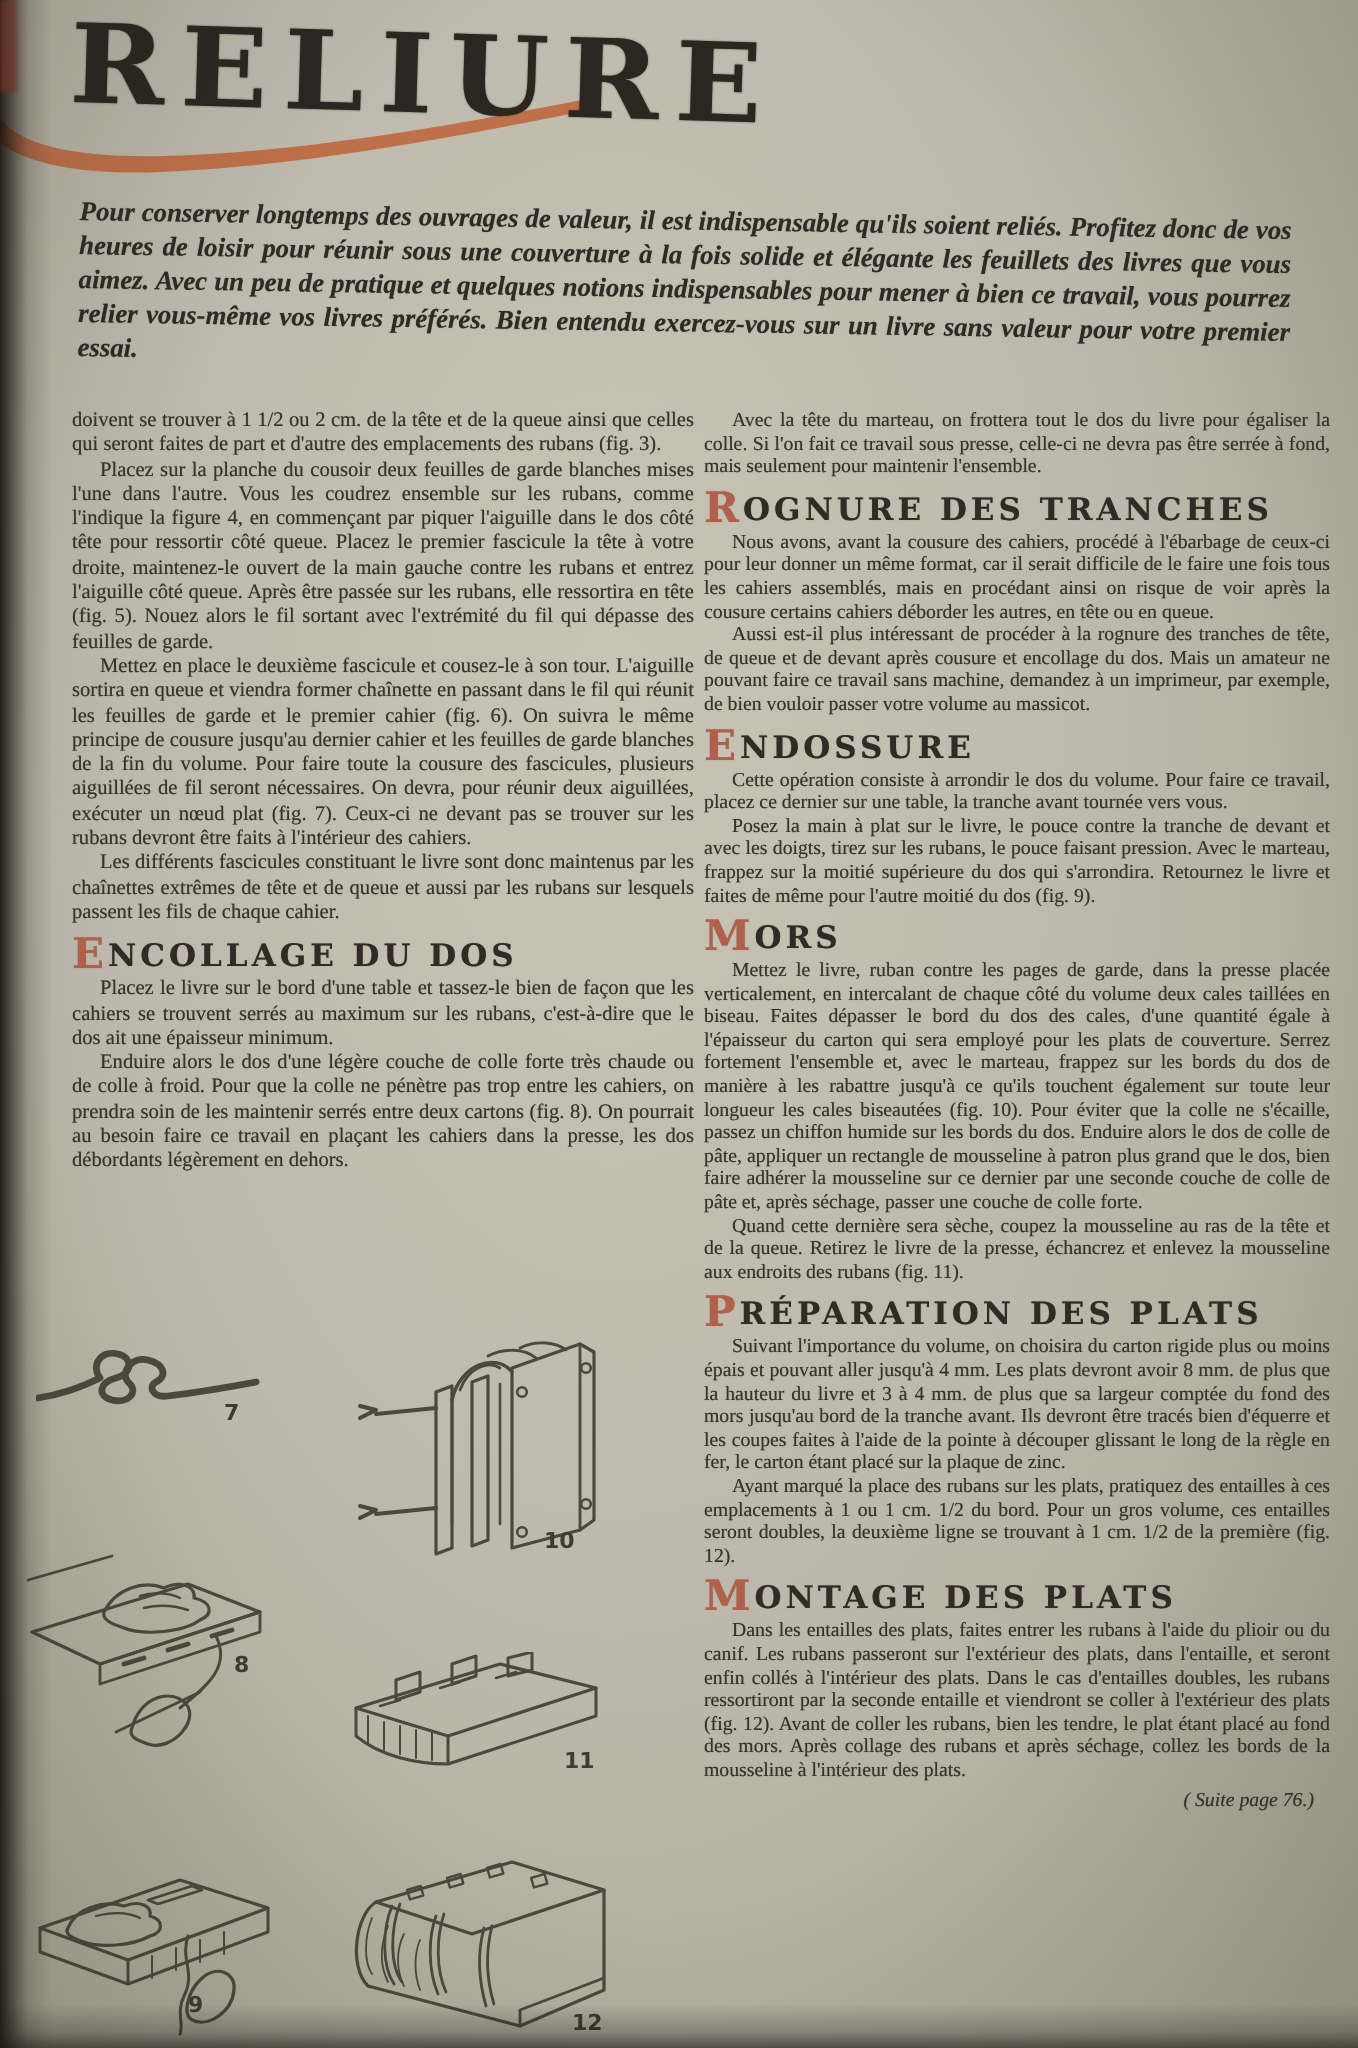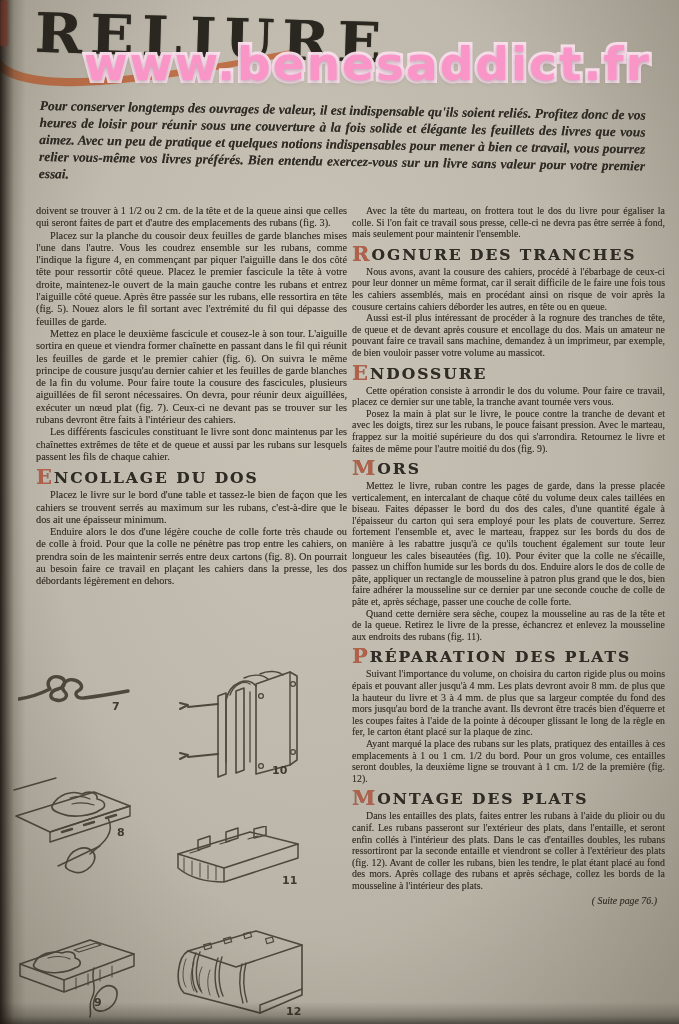--- a/index.html
+++ b/index.html
@@ -72,21 +72,20 @@
 <body>
 
 <div class="page">
 
   <svg class="swoosh" width="320" height="50" viewBox="0 0 320 50">
     <path d="M-6,14 C-2,30 30,40 80,38 C150,35 220,22 300,6 L296,1 C220,16 150,28 82,30 C36,31 6,24 -2,8 Z" fill="#bd6a41" opacity="0.93"></path>
   </svg>
 
   <div class="title">RELIURE</div>
 
-  <div class="watermark">www.benesaddict.fr</div>
 
   <div class="intro">Pour conserver longtemps des ouvrages de valeur, il est indispensable qu'ils soient reliés. Profitez donc de vos heures de loisir pour réunir sous une couverture à la fois solide et élégante les feuillets des livres que vous aimez. Avec un peu de pratique et quelques notions indispensables pour mener à bien ce travail, vous pourrez relier vous-même vos livres préférés. Bien entendu exercez-vous sur un livre sans valeur pour votre premier essai.</div>
 
   <div class="col col-left">
     <p class="para no-indent">doivent se trouver à 1 1/2 ou 2 cm. de la tête et de la queue ainsi que celles qui seront faites de part et d'autre des emplacements des rubans (fig. 3).</p>
     <p class="para">Placez sur la planche du cousoir deux feuilles de garde blanches mises l'une dans l'autre. Vous les coudrez ensemble sur les rubans, comme l'indique la figure 4, en commençant par piquer l'aiguille dans le dos côté tête pour ressortir côté queue. Placez le premier fascicule la tête à votre droite, maintenez-le ouvert de la main gauche contre les rubans et entrez l'aiguille côté queue. Après être passée sur les rubans, elle ressortira en tête (fig. 5). Nouez alors le fil sortant avec l'extrémité du fil qui dépasse des feuilles de garde.</p>
     <p class="para">Mettez en place le deuxième fascicule et cousez-le à son tour. L'aiguille sortira en queue et viendra former chaînette en passant dans le fil qui réunit les feuilles de garde et le premier cahier (fig. 6). On suivra le même principe de cousure jusqu'au dernier cahier et les feuilles de garde blanches de la fin du volume. Pour faire toute la cousure des fascicules, plusieurs aiguillées de fil seront nécessaires. On devra, pour réunir deux aiguillées, exécuter un nœud plat (fig. 7). Ceux-ci ne devant pas se trouver sur les rubans devront être faits à l'intérieur des cahiers.</p>
     <p class="para">Les différents fascicules constituant le livre sont donc maintenus par les chaînettes extrêmes de tête et de queue et aussi par les rubans sur lesquels passent les fils de chaque cahier.</p>
     <h2 class="sec-head"><span class="initial">E</span><span>NCOLLAGE DU DOS</span></h2>
     <p class="para">Placez le livre sur le bord d'une table et tassez-le bien de façon que les cahiers se trouvent serrés au maximum sur les rubans, c'est-à-dire que le dos ait une épaisseur minimum.</p>

